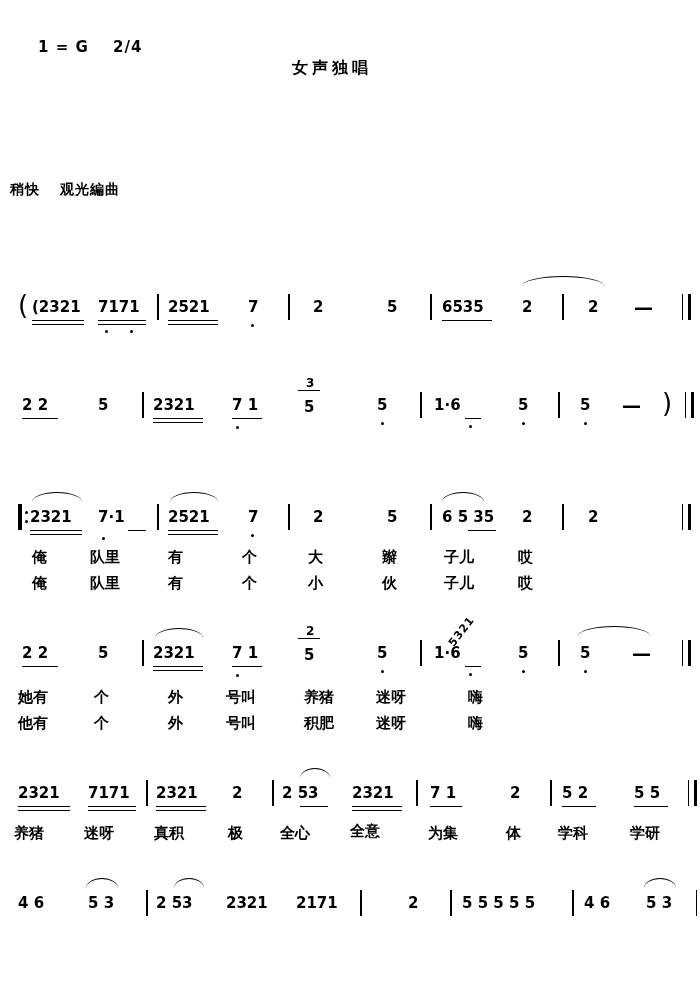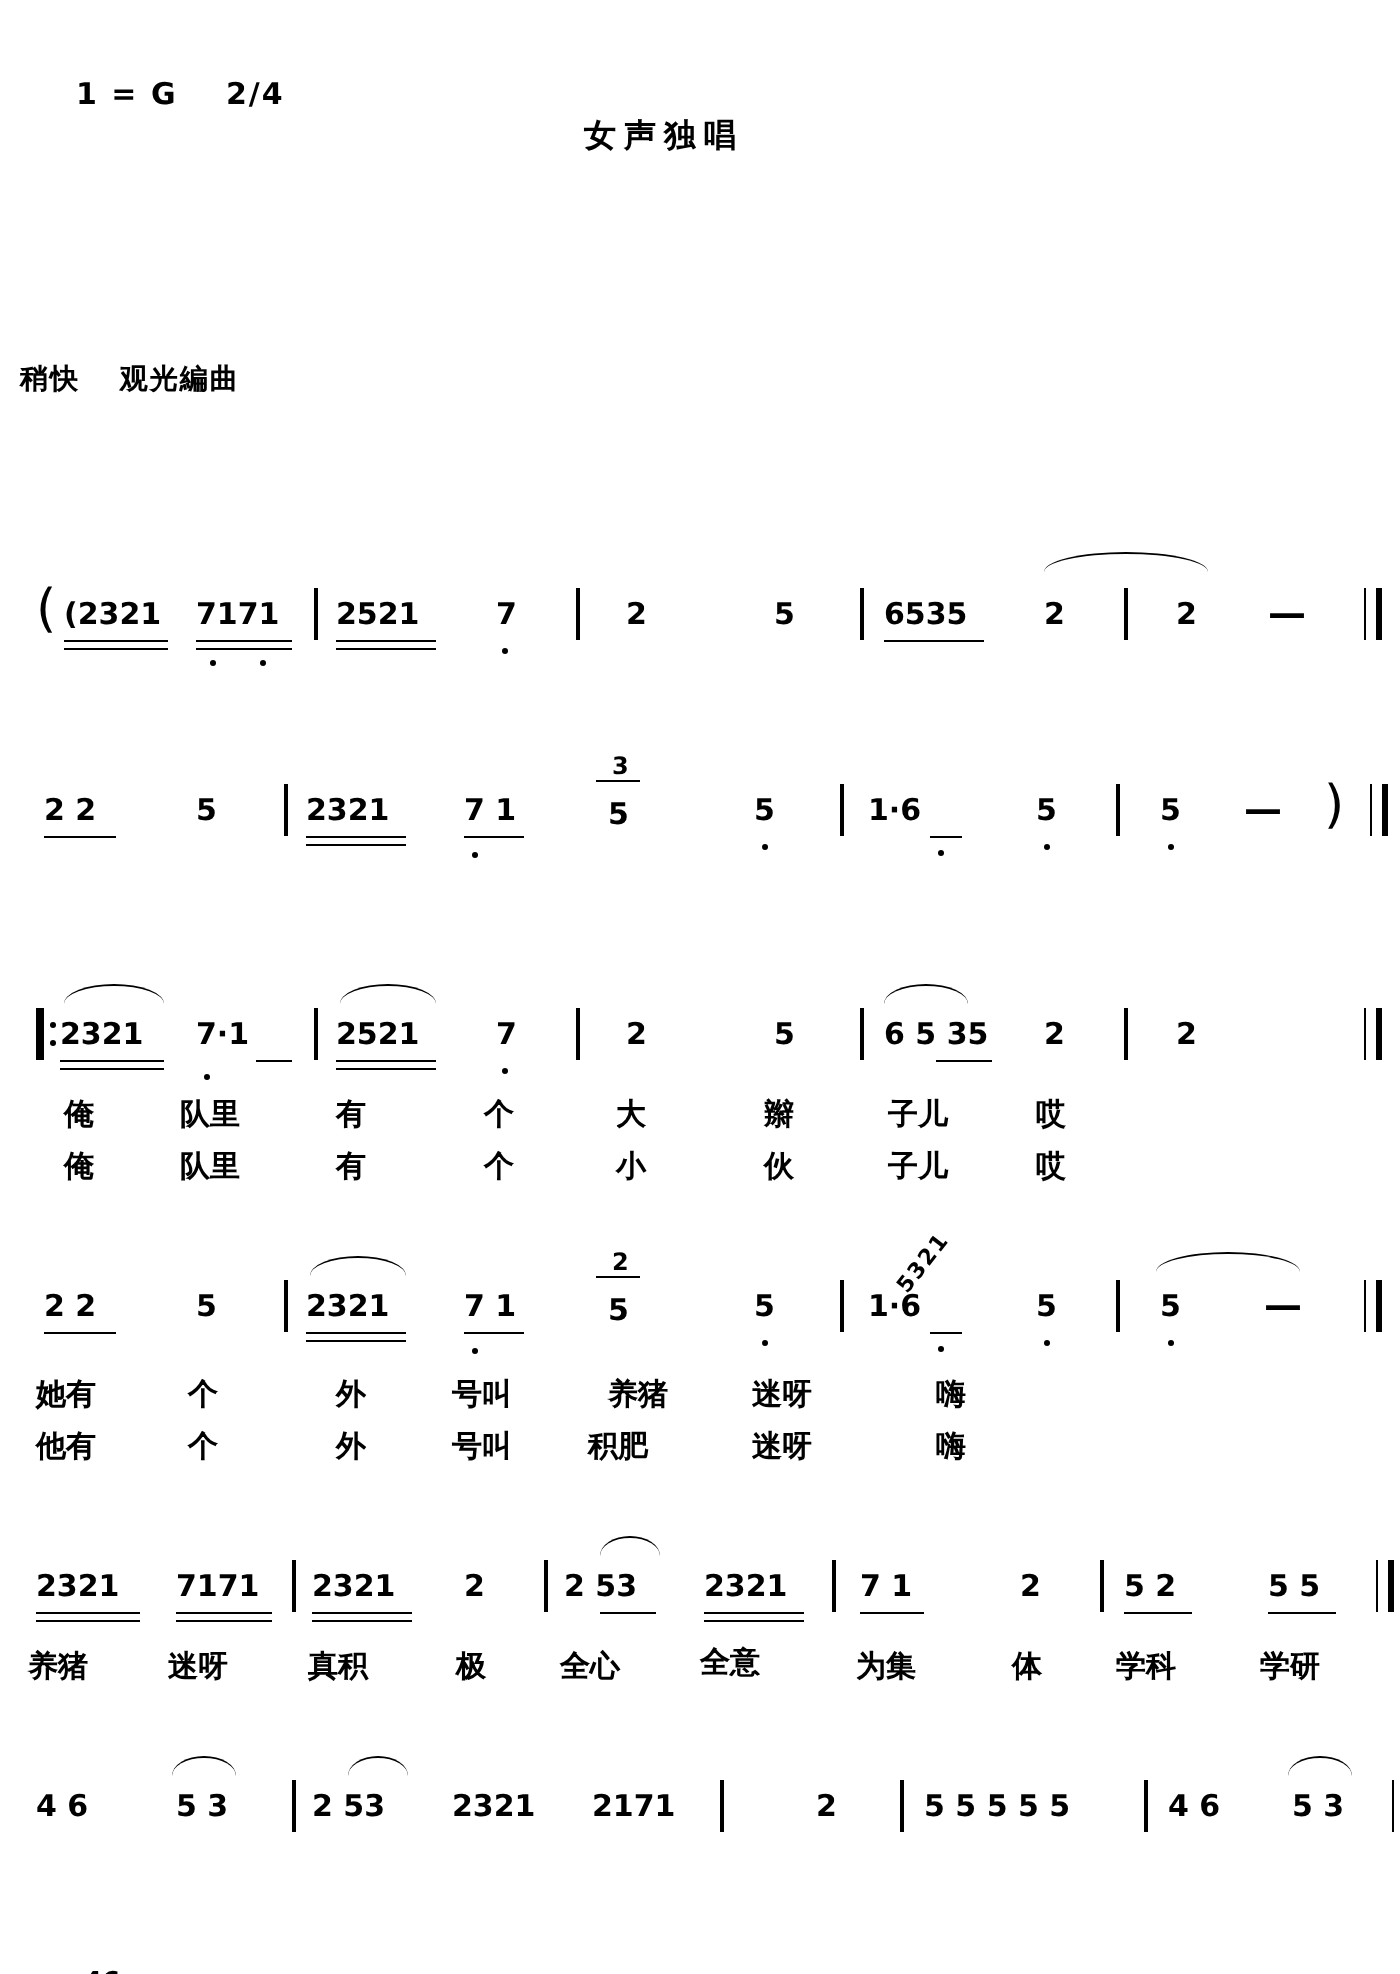--- a/index.html
+++ b/index.html
@@ -423,21 +423,21 @@
       <span class="l" style="left:216px;">号叫</span>
       <span class="l" style="left:294px;">养猪</span>
       <span class="l" style="left:366px;">迷呀</span>
       <span class="l" style="left:458px;">嗨</span>
     </div>
     <div class="lyrics" style="height:26px;">
       <span class="l" style="left:8px;">他有</span>
       <span class="l" style="left:84px;">个</span>
       <span class="l" style="left:158px;">外</span>
       <span class="l" style="left:216px;">号叫</span>
-      <span class="l" style="left:284px;">积肥</span>
+      <span class="l" style="left:294px;">积肥</span>
       <span class="l" style="left:366px;">迷呀</span>
       <span class="l" style="left:458px;">嗨</span>
     </div>
   </div>
 
   <div class="system" style="margin-top:40px;">
     <div class="notes" style="height:44px;">
       <span class="n" style="left:8px; top:2px;">2321</span>
       <span class="under1" style="left:8px; top:26px; width:52px;"></span>
       <span class="under2" style="left:8px; top:30px; width:52px;"></span>

